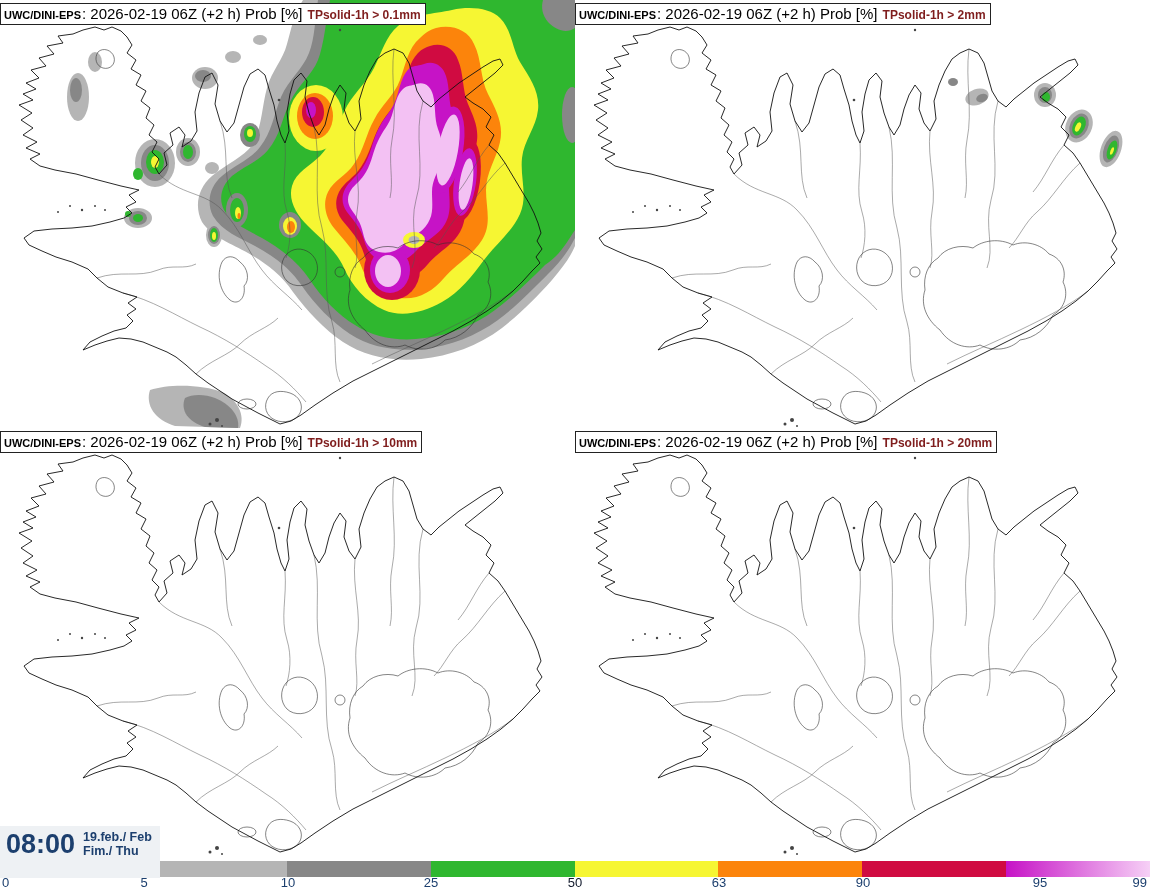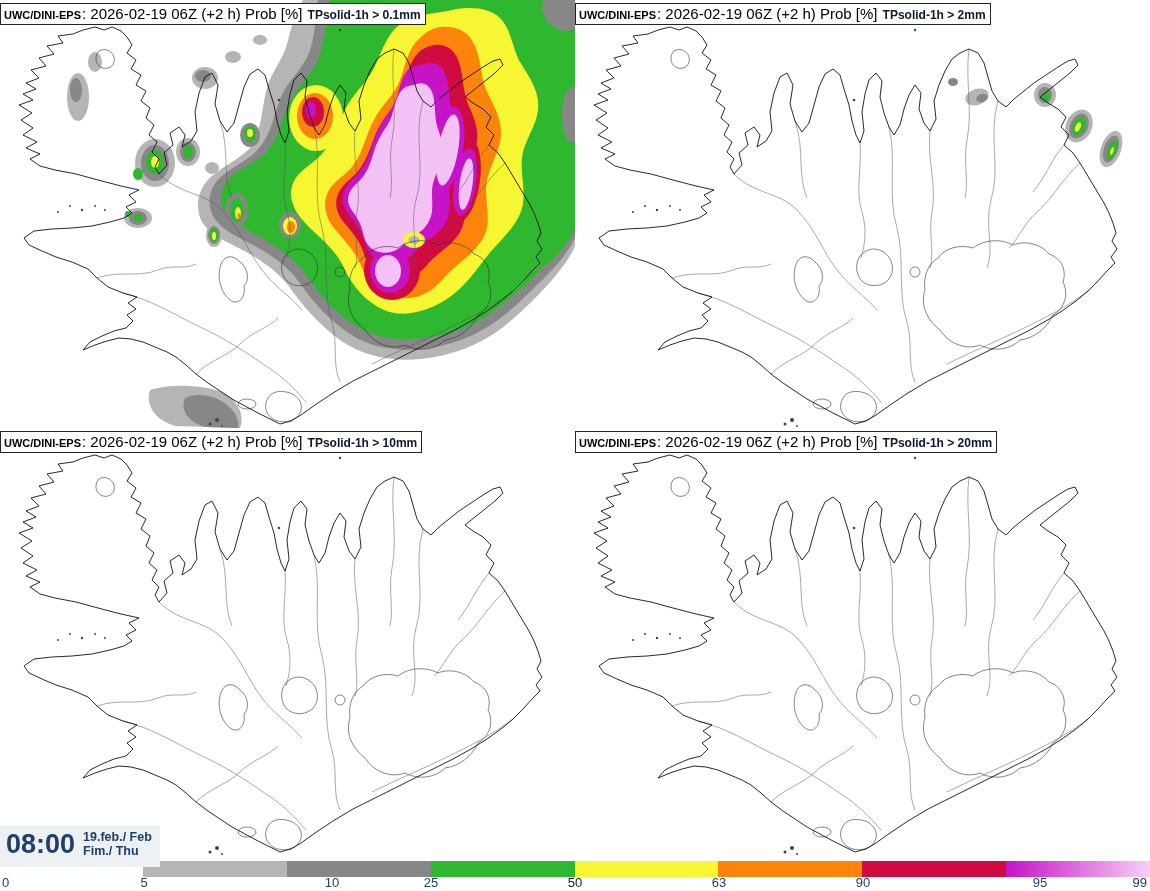--- a/index.html
+++ b/index.html
@@ -6,39 +6,39 @@
   .canvas{position:relative;width:1150px;height:891px;background:#ffffff;overflow:hidden;
           font-family:"Liberation Sans", sans-serif;}
   .panel{position:absolute;width:575px;height:428px;background:#ffffff;}
   #panel1{left:0;top:0;} #panel2{left:575px;top:0;}
   #panel3{left:0;top:428px;} #panel4{left:575px;top:428px;}
   .panel svg{position:absolute;left:0;top:0;}
   .titlebox{position:absolute;left:0;top:3px;background:#ffffff;border:1px solid #222;
             padding:1px 4px 2px 3px;white-space:nowrap;z-index:5;display:inline-flex;align-items:baseline;}
   .t-prefix{font-weight:bold;font-size:11px;color:#000;}
   .t-meta{font-size:15px;color:#000;margin-left:1px;}
-  .t-param{font-weight:bold;font-size:12px;color:#0f172a;margin-left:5px;}
+  .t-param{font-weight:bold;font-size:12px;color:#7f1d1d;margin-left:5px;}
   
   .f5{fill:var(--p5);}  .f10{fill:var(--p10);} .f25{fill:var(--p25);} .f50{fill:var(--p50);}
   .f75{fill:var(--p75);} .f90{fill:var(--p90);} .f95{fill:var(--p95);} .f99{fill:var(--p99);}
   .coast{fill:none;stroke:#111;stroke-width:0.9;stroke-linejoin:round;}
   .inner{fill:none;stroke:#555;stroke-width:0.5;}
   .glacier{fill:none;stroke:#333;stroke-width:0.6;}
   .isle{fill:#444;stroke:none;}
   
   .timebox{position:absolute;left:0;top:826px;height:36px;background:#eef1f4;z-index:6;
-           display:flex;align-items:center;padding:0 8px 5px 6px;gap:8px;}
+           display:flex;align-items:center;padding:0 8px 16px 6px;gap:8px;}
   .time-big{font-size:27px;font-weight:bold;color:#1c3f6e;letter-spacing:0px;line-height:1;}
   .date-col{display:flex;flex-direction:column;justify-content:center;}
   .date-line{font-size:12.5px;font-weight:bold;color:#1c3f6e;line-height:1.15;}
   .colorbar{position:absolute;left:143px;top:861px;width:1007px;height:16px;display:flex;z-index:4;}
   .seg{flex:1 1 0;height:100%;}
   .cbl{position:absolute;top:875px;font-size:13px;color:#1c3f6e;z-index:4;}
   .cbl-c{transform:translateX(-50%);}
-  .cbl0{left:2px;} .cbl1{left:144px;} .cbl2{left:288px;margin-left:44px;} .cbl3{left:431px;} .cbl4{left:575px;}
+  .cbl0{left:2px;} .cbl1{left:144px;} .cbl2{left:288px;} .cbl3{left:431px;} .cbl4{left:575px;}
   .cbl5{left:719px;} .cbl6{left:863px;} .cbl7{left:1006px;} .cbl8{right:3px;}
 </style>
 </head>
 <body>
 
 <svg width="0" height="0" style="position:absolute" aria-hidden="true">
   <defs>
     <g id="iceland">
 
       <g class="inner">

